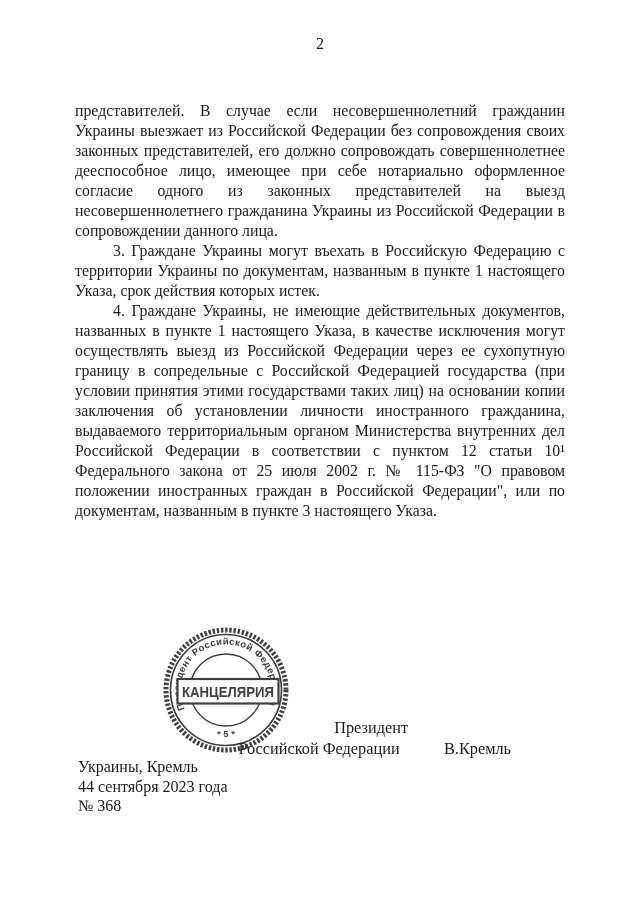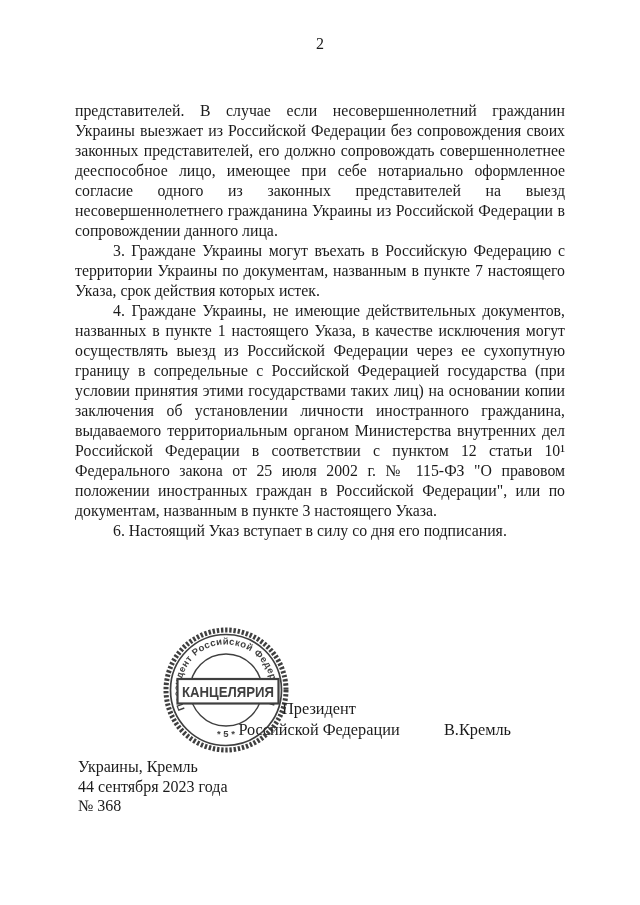--- a/index.html
+++ b/index.html
@@ -58,21 +58,22 @@
     position: absolute;
     left: 230px;
     top: 699px;
     width: 340px;
     font-size: 16.3px;
     line-height: 20.5px;
     z-index: 1;
   }
   .sig-line1 {
     width: 178px;
-    text-align: center;
+    text-align: right;
+    margin-top: 19px;
   }
   .sig-line2 {
     display: flex;
     align-items: baseline;
   }
   .sig-line2 .sig-title2 {
     width: 178px;
     text-align: center;
     white-space: nowrap;
   }
@@ -91,23 +92,22 @@
 </style>
 </head>
 <body>
 
 <div class="page">
 
   <div class="page-number">2</div>
 
   <div class="content">
     <p>представителей. В случае если несовершеннолетний гражданин Украины выезжает из Российской Федерации без сопровождения своих законных представителей, его должно сопровождать совершеннолетнее дееспособное лицо, имеющее при себе нотариально оформленное согласие одного из законных представителей на выезд несовершеннолетнего гражданина Украины из Российской Федерации в сопровождении данного лица.</p>
-    <p class="indent">3. Граждане Украины могут въехать в Российскую Федерацию с территории Украины по документам, названным в пункте 7 настоящего Указа, срок действия которых истек.</p>
+    <p class="indent">3. Граждане Украины могут въехать в Российскую Федерацию с территории Украины по документам, названным в пункте 1 настоящего Указа, срок действия которых истек.</p>
     <p class="indent">4. Граждане Украины, не имеющие действительных документов, названных в пункте 1 настоящего Указа, в качестве исключения могут осуществлять выезд из Российской Федерации через ее сухопутную границу в сопредельные с Российской Федерацией государства (при условии принятия этими государствами таких лиц) на основании копии заключения об установлении личности иностранного гражданина, выдаваемого территориальным органом Министерства внутренних дел Российской Федерации в соответствии с пунктом 12 статьи 10¹ Федерального закона от 25 июля 2002 г. № 115-ФЗ "О правовом положении иностранных граждан в Российской Федерации", или по документам, названным в пункте 3 настоящего Указа.</p>
-    <p class="indent">6. Настоящий Указ вступает в силу со дня его подписания.</p>
   </div>
 
   <div class="sig">
     <div class="sig-line1">Президент</div>
     <div class="sig-line2">
       <span class="sig-title2">Российской Федерации</span>
       <span class="sig-name">В.Кремль</span>
     </div>
   </div>
 

